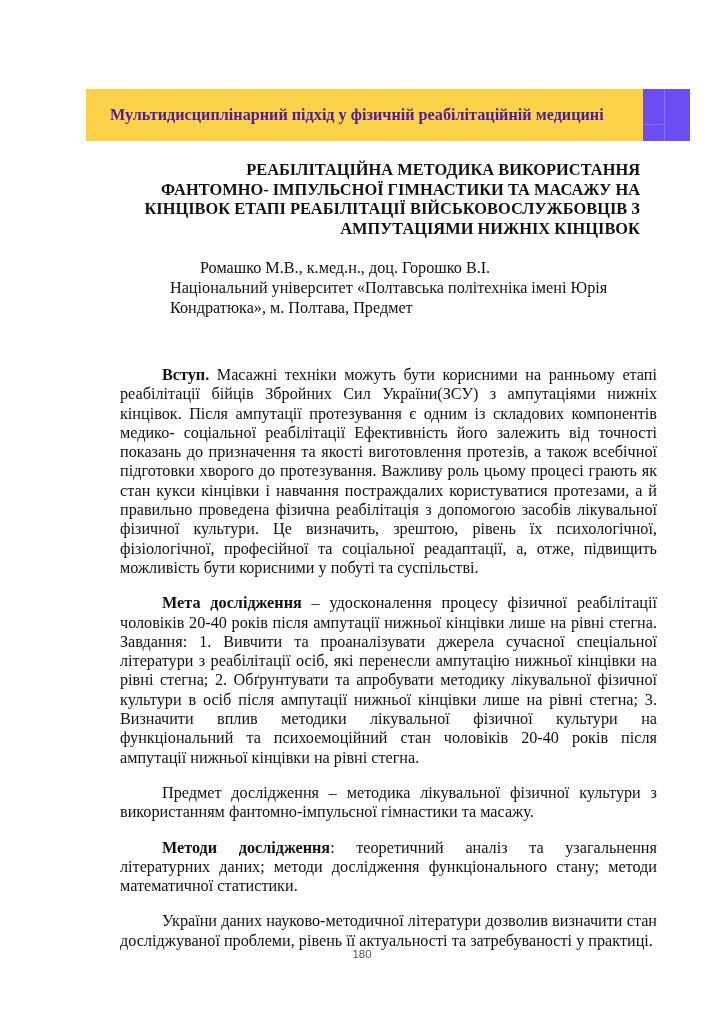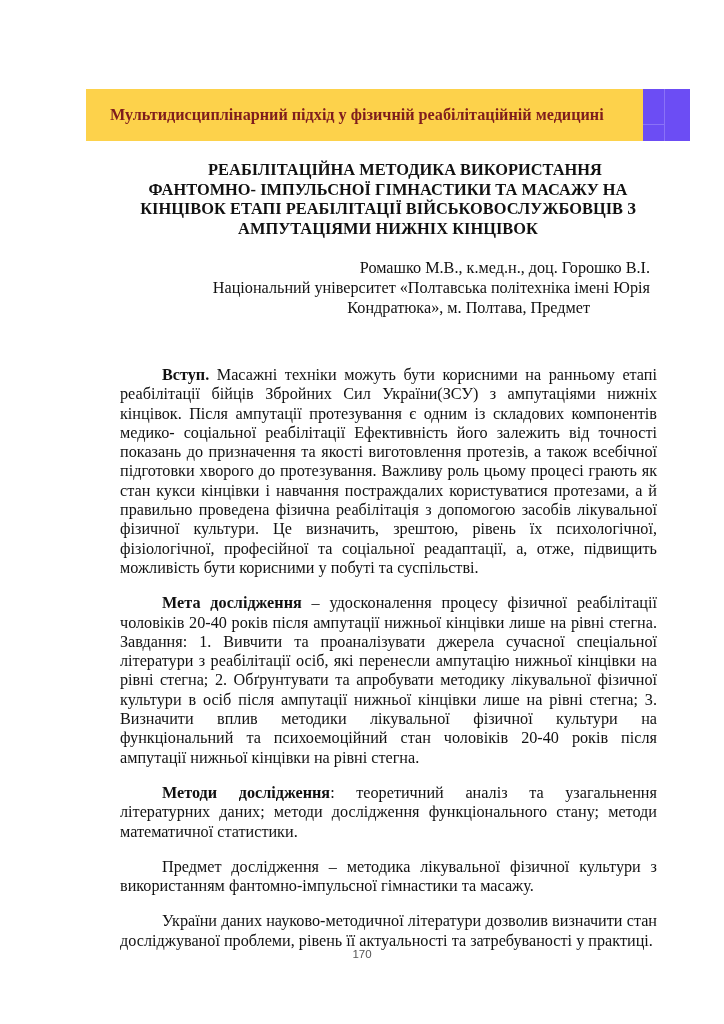--- a/index.html
+++ b/index.html
@@ -1,30 +1,30 @@
 <!DOCTYPE html>
 <html><head>
 <meta charset="utf-8">
 <style>
   html, body { margin: 0; padding: 0; background: #ffffff; }
   body { width: 724px; height: 1024px; position: relative; overflow: hidden;
          font-family: "Liberation Serif", "DejaVu Serif", serif; color: #111; }
   .banner { position: absolute; left: 86px; top: 89px; width: 557px; height: 52px;
             background: #fdd24b; display: flex; align-items: center; }
-  .banner-text { margin-left: 24px; font-weight: bold; font-size: 16.2px; color: #7f1d1d;
+  .banner-text { margin-left: 24px; font-weight: bold; font-size: 16.2px; color: #4c1d95;
                  font-family: "Liberation Serif", serif; white-space: nowrap; }
   .banner-accent { position: absolute; left: 643px; top: 89px; width: 47px; height: 52px;
                    background: #6c4df4; }
   .banner-accent .v { position: absolute; left: 21px; top: 0; width: 1px; height: 52px; background: #8a72f7; }
   .banner-accent .h { position: absolute; left: 0; top: 35px; width: 21px; height: 1px; background: #8a72f7; }
 
-  .title { position: absolute; left: 120px; top: 160px; width: 520px; text-align: center;
-           font-weight: bold; font-size: 16.4px; line-height: 19.5px; text-transform: none; margin-left: 8px; }
+  .title { position: absolute; left: 120px; top: 160px; width: 520px; text-align: right;
+           font-weight: bold; font-size: 16.4px; line-height: 19.5px; text-transform: none; }
   .title .l1 { padding-left: 34px; }
-  .authors { position: absolute; left: 170px; top: 258px; width: 480px; text-align: right;
+  .authors { position: absolute; left: 170px; top: 258px; width: 480px; text-align: left;
              font-size: 16.2px; line-height: 20px; }
   .authors .a1 { padding-left: 30px; }
   .authors .a3 { padding-right: 60px; }
   .authors .a4 { padding-right: 50px; }
 
   .body { position: absolute; left: 104px; top: 350px; width: 569px;
           font-size: 16.2px; line-height: 19.3px; text-align: justify; }
   .body p { margin: 16px; text-indent: 42px; }
   .body b { font-weight: bold; }
 
@@ -51,18 +51,18 @@
 
 <div class="authors">
   <div class="a1">Ромашко М.В., к.мед.н., доц. Горошко В.І.</div>
   <div>Національний університет «Полтавська політехніка імені Юрія</div>
   <div class="a3">Кондратюка», м. Полтава, Предмет</div>
 </div>
 
 <div class="body">
   <p><b>Вступ.</b><span> Масажні техніки можуть бути корисними на ранньому етапі реабілітації бійців Збройних Сил України(ЗСУ) з ампутаціями нижніх кінцівок. Після ампутації протезування є одним із складових компонентів медико- соціальної реабілітації Ефективність його залежить від точності показань до призначення та якості виготовлення протезів, а також всебічної підготовки хворого до протезування. Важливу роль цьому процесі грають як стан кукси кінцівки і навчання постраждалих користуватися протезами, а й правильно проведена фізична реабілітація з допомогою засобів лікувальної фізичної культури. Це визначить, зрештою, рівень їх психологічної, фізіологічної, професійної та соціальної реадаптації, а, отже, підвищить можливість бути корисними у побуті та суспільстві.</span></p>
   <p><b>Мета дослідження</b><span> – удосконалення процесу фізичної реабілітації чоловіків 20-40 років після ампутації нижньої кінцівки лише на рівні стегна. Завдання: 1. Вивчити та проаналізувати джерела сучасної спеціальної літератури з реабілітації осіб, які перенесли ампутацію нижньої кінцівки на рівні стегна; 2. Обґрунтувати та апробувати методику лікувальної фізичної культури в осіб після ампутації нижньої кінцівки лише на рівні стегна; 3. Визначити вплив методики лікувальної фізичної культури на функціональний та психоемоційний стан чоловіків 20-40 років після ампутації нижньої кінцівки на рівні стегна.</span></p>
+  <p>Предмет дослідження – методика лікувальної фізичної культури з використанням фантомно-імпульсної гімнастики та масажу.</p>
   <p><b>Методи дослідження</b><span>: теоретичний аналіз та узагальнення літературних даних; методи дослідження функціонального стану; методи математичної статистики.</span></p>
-  <p>Предмет дослідження – методика лікувальної фізичної культури з використанням фантомно-імпульсної гімнастики та масажу.</p>
   <p>України даних науково-методичної літератури дозволив визначити стан досліджуваної проблеми, рівень її актуальності та затребуваності у практиці.</p>
 </div>
 
-<div class="page-num">170</div>
+<div class="page-num">180</div>
 
 </body></html>

